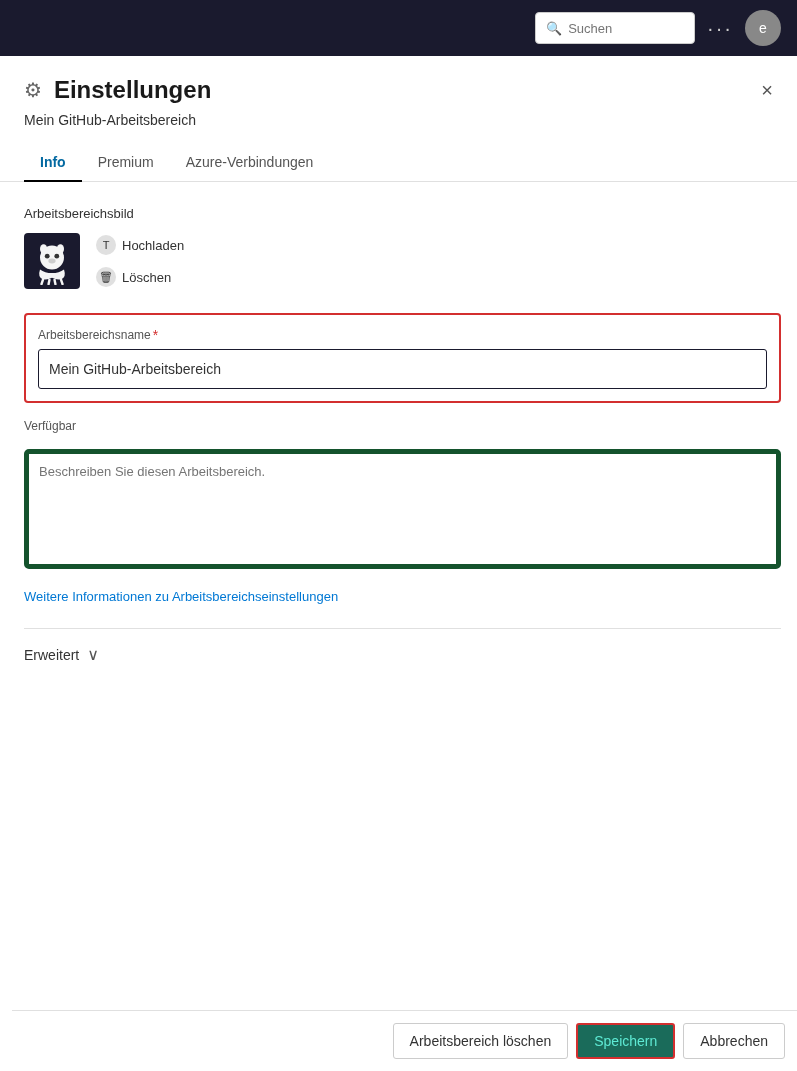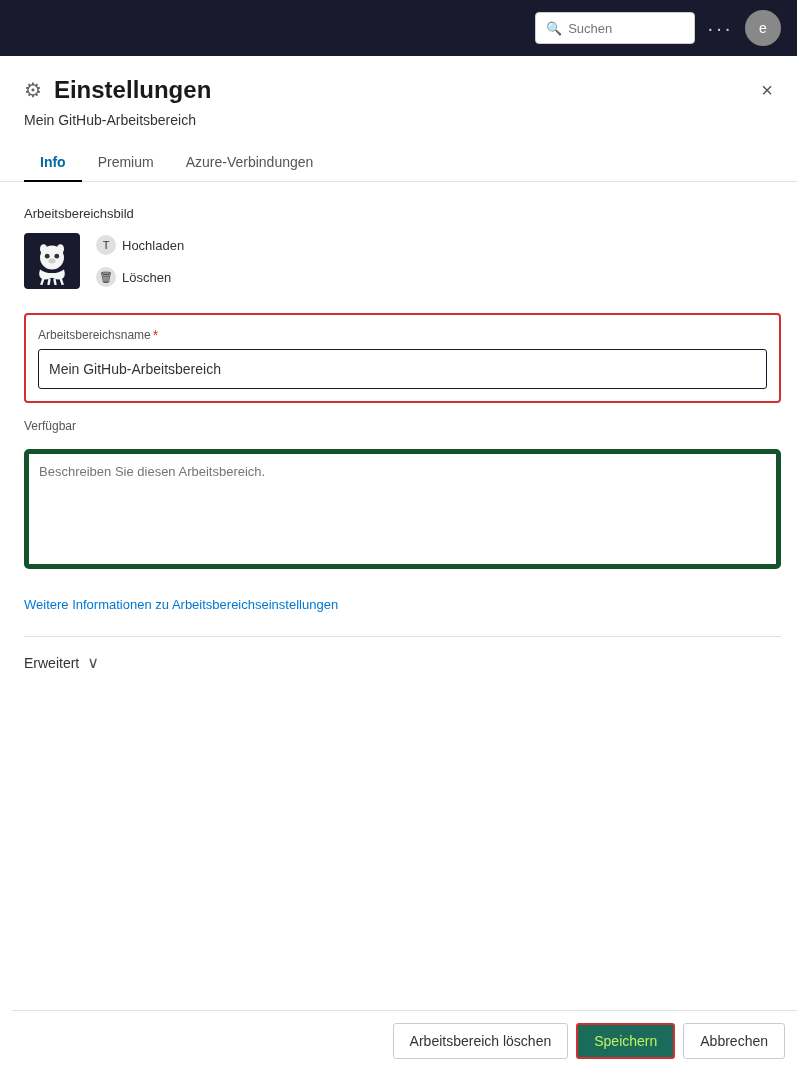--- a/index.html
+++ b/index.html
@@ -272,21 +272,21 @@
       padding: 10px;
       font-size: 13px;
       color: #aaa;
       resize: none;
       outline: none;
       font-family: 'Segoe UI', Arial, sans-serif;
     }
 
     
     .info-link {
-      margin-top: 24px;
+      margin-top: 16px;
       font-size: 13px;
     }
 
     .info-link a {
       color: #0078d4;
       text-decoration: none;
     }
 
     
     .erweitert-section {
@@ -333,21 +333,21 @@
       border-radius: 3px;
       font-size: 14px;
       cursor: pointer;
       border: 1px solid #ccc;
       background: #fff;
       color: #333;
     }
 
     .btn-primary {
       background: #1a6b5a;
-      color: #bef264;
+      color: #5eead4;
       border: 2px solid #d32f2f;
       font-weight: 500;
     }
 
     .btn-danger {
       background: #fff;
       color: #333;
       border: 1px solid #ccc;
     }
   </style>

